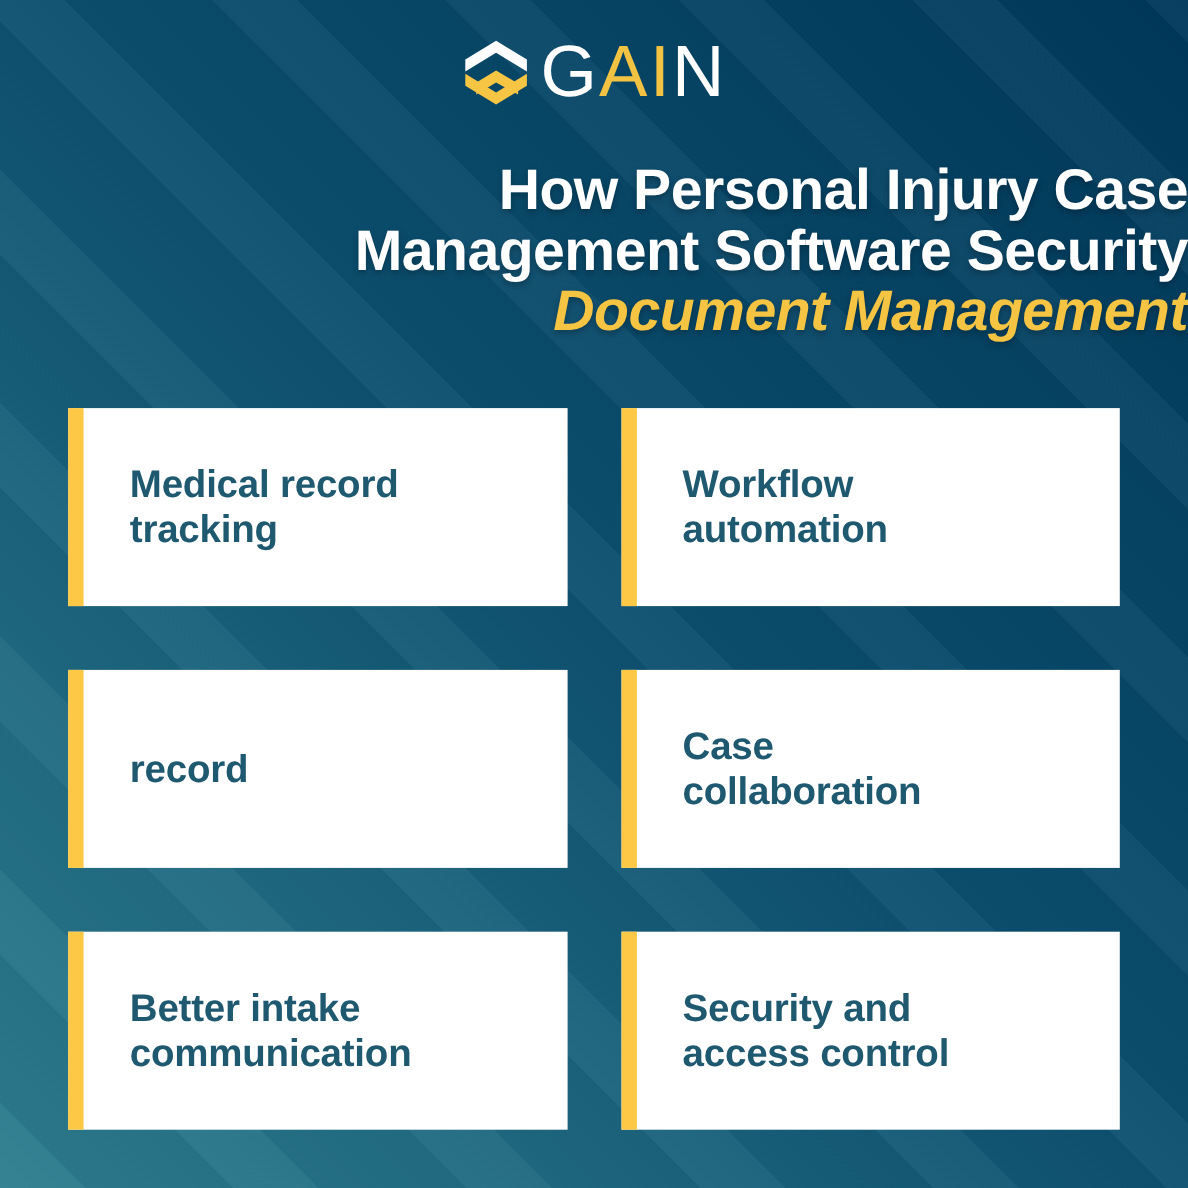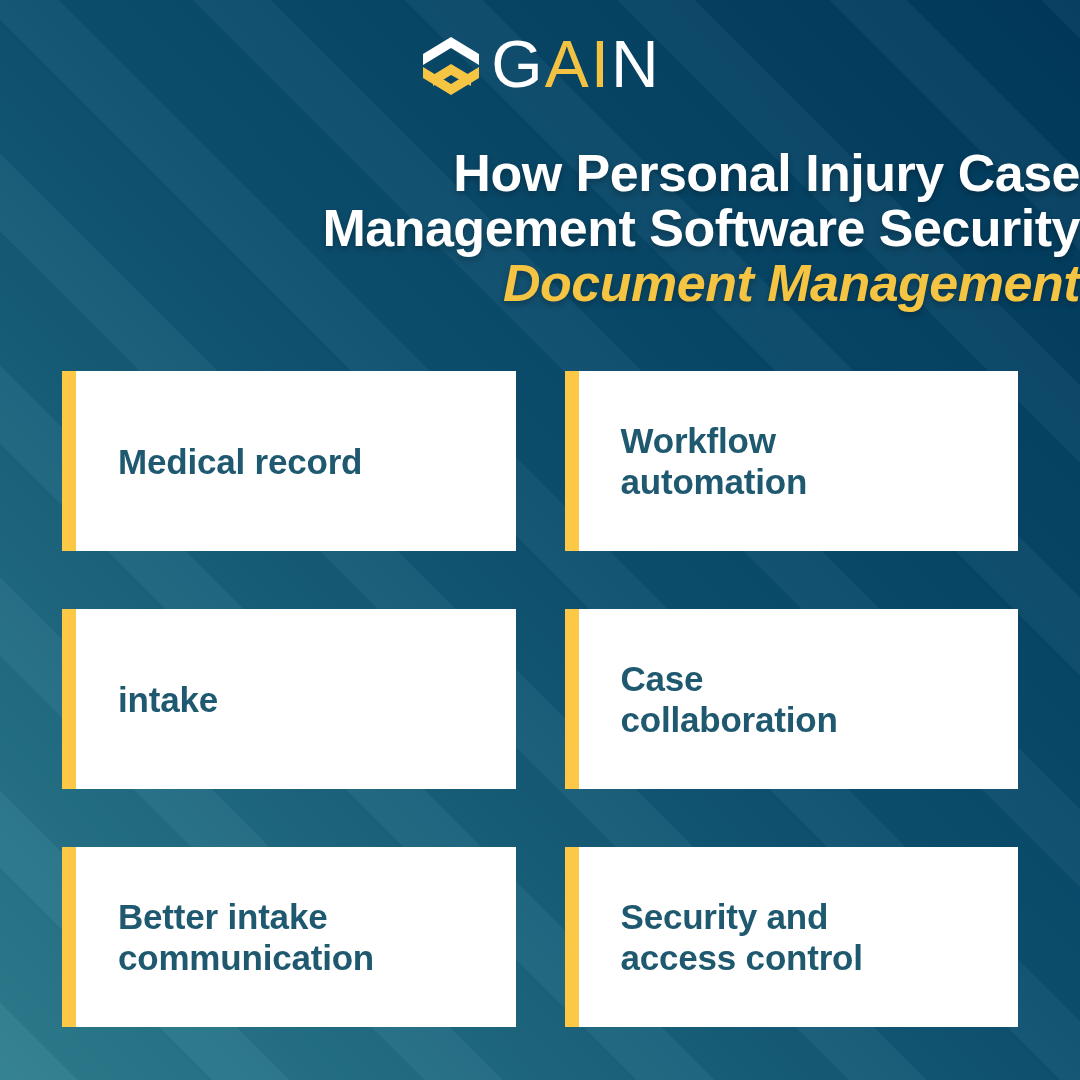--- a/index.html
+++ b/index.html
@@ -103,33 +103,34 @@
     <span class="t-line t-white">How Personal Injury Case</span>
     <span class="t-line t-white">Management Software Security</span>
     <span class="t-line t-yellow">Document Management</span>
   </h1>
 
   <main class="grid">
 
     <div class="card">
       <p class="card-label">
         <span class="card-line">Medical record</span>
+        <span class="card-line">tracking</span>
       </p>
     </div>
 
     <div class="card">
       <p class="card-label">
         <span class="card-line">Workflow</span>
         <span class="card-line">automation</span>
       </p>
     </div>
 
     <div class="card">
       <p class="card-label">
-        <span class="card-line">intake</span>
+        <span class="card-line">record</span>
       </p>
     </div>
 
     <div class="card">
       <p class="card-label">
         <span class="card-line">Case</span>
         <span class="card-line">collaboration</span>
       </p>
     </div>
 

